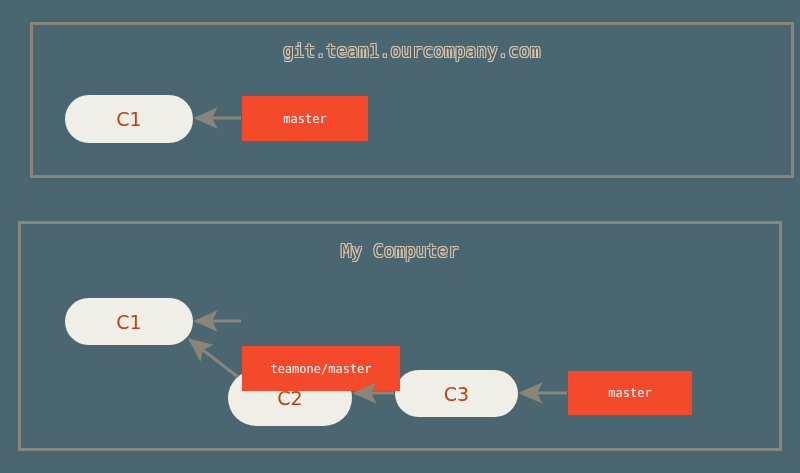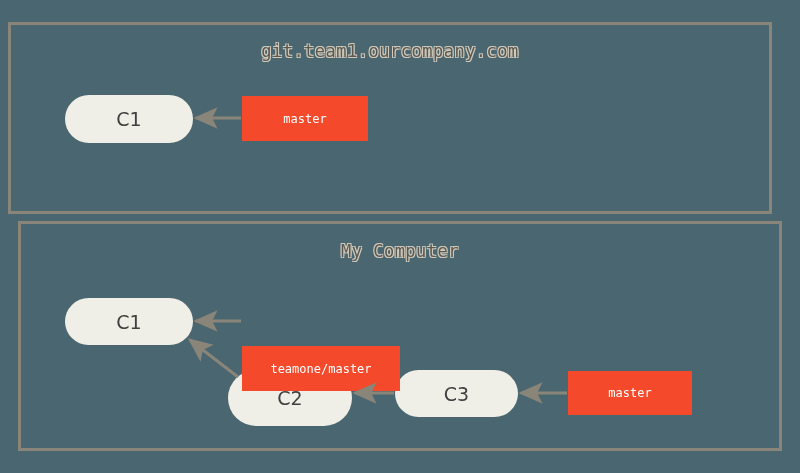--- a/index.html
+++ b/index.html
@@ -19,24 +19,24 @@
     height: 473px;
   }
 
   
   .zone {
     position: absolute;
     border: 3px solid #8a8579;
     box-sizing: border-box;
   }
   #zone-server {
-    left: 8px;
+    left: 30px;
     top: 22px;
     width: 764px;
-    height: 192px;
+    height: 156px;
   }
   #zone-local {
     left: 18px;
     top: 221px;
     width: 764px;
     height: 230px;
   }
 
   .zone-title {
     position: absolute;
@@ -55,21 +55,21 @@
     white-space: nowrap;
   }
   #zone-server .zone-title { top: 16px; }
   #zone-local  .zone-title { top: 17px; }
 
   
   .commit {
     position: absolute;
     background: #f0efe7;
     border-radius: 999px;
-    color: #404040;
+    color: #c2410c;
     font-family: "DejaVu Sans", sans-serif;
     font-size: 19px;
     display: flex;
     align-items: center;
     justify-content: center;
     box-sizing: border-box;
   }
 
   
   .ref {

